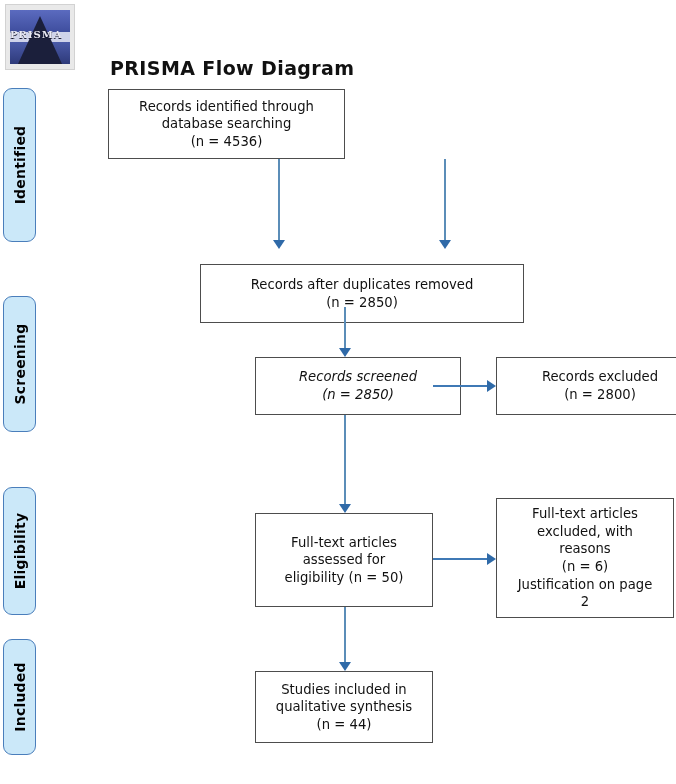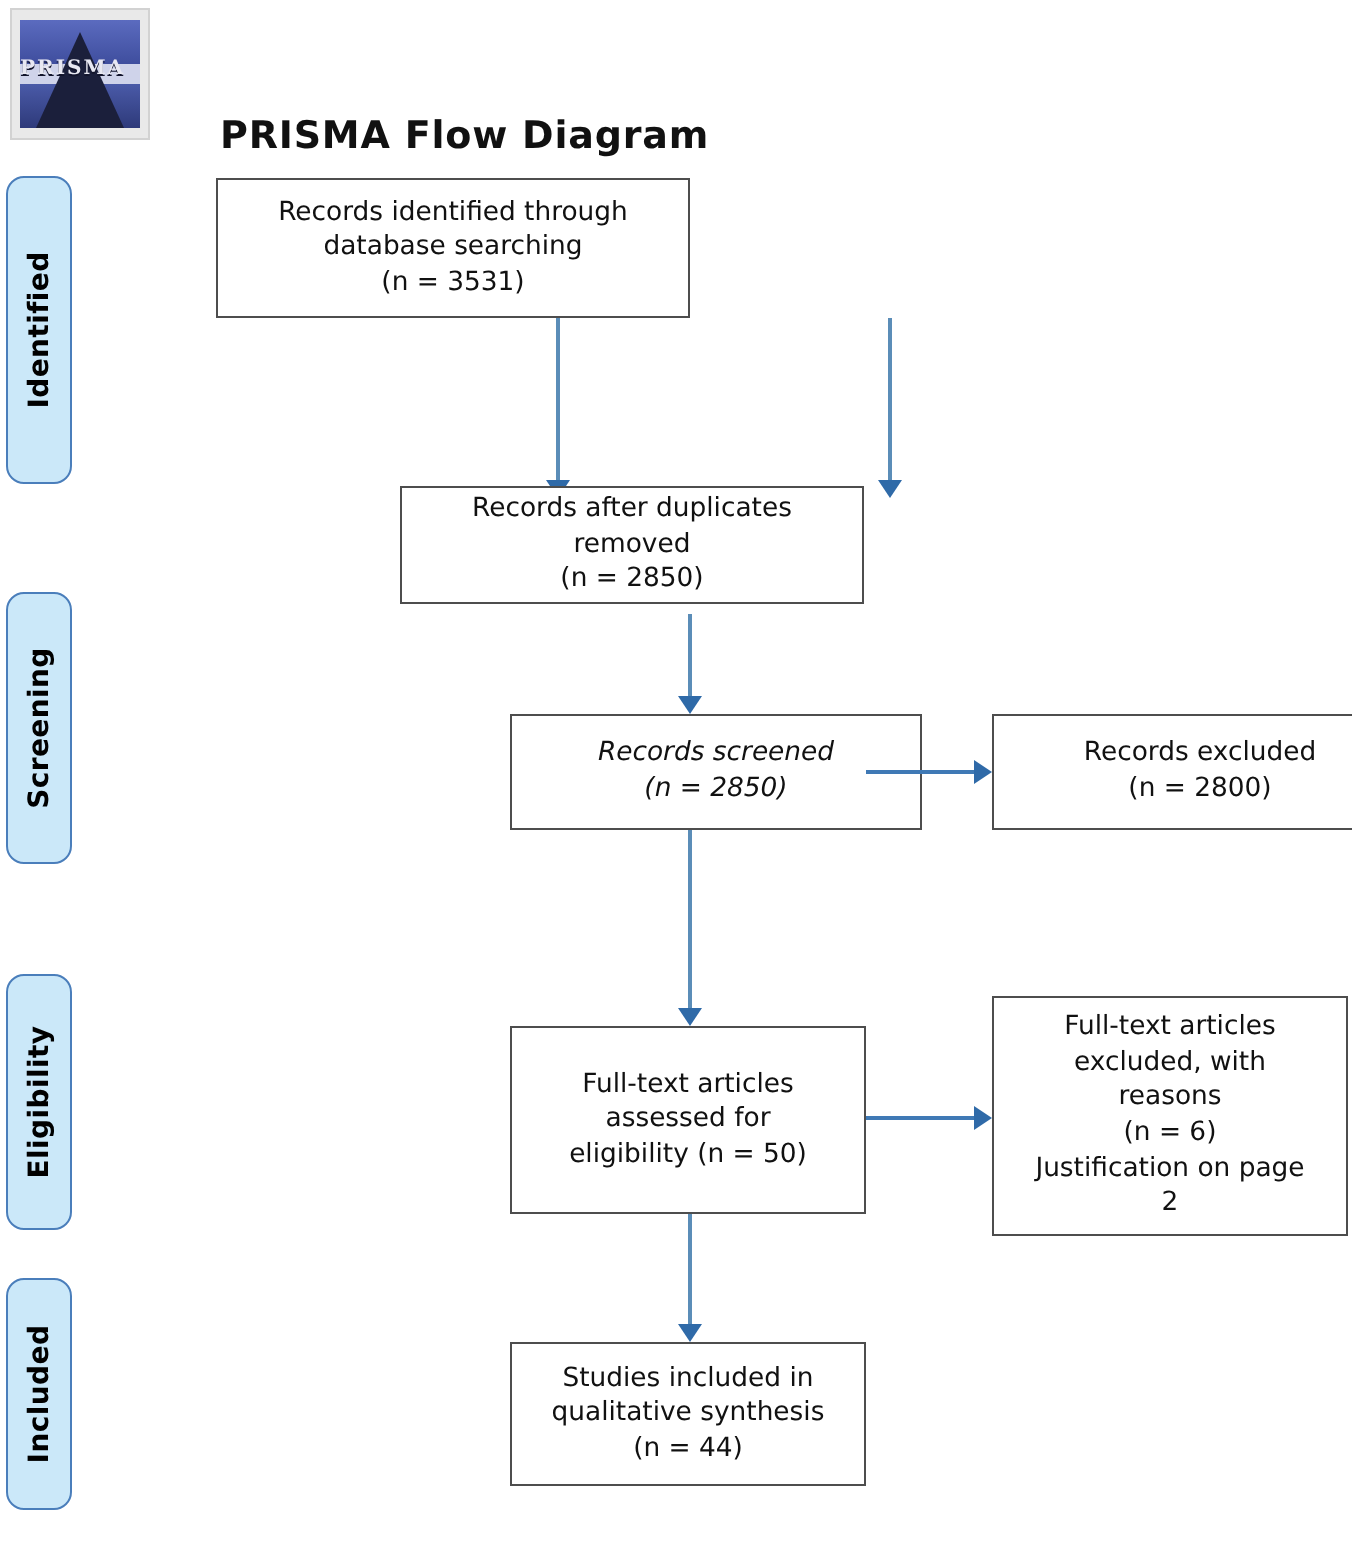--- a/index.html
+++ b/index.html
@@ -124,30 +124,30 @@
   <div class="pill" style="top:487px;height:128px;">
     <div class="pill-label">Eligibility</div>
   </div>
   <div class="pill" style="top:639px;height:116px;">
     <div class="pill-label">Included</div>
   </div>
 
   <div class="box" style="left:108px;top:89px;width:237px;height:70px;">
     <span>Records identified through
 database searching
-(n = 3531)</span>
+(n = 4536)</span>
   </div>
 
   <div class="vline" style="left:278px;top:159px;height:88px;"></div>
   <div class="arrow-down" style="left:273px;top:240px;"></div>
 
   <div class="vline" style="left:444px;top:159px;height:88px;"></div>
   <div class="arrow-down" style="left:439px;top:240px;"></div>
 
-  <div class="box" style="left:200px;top:243px;width:232px;height:59px;justify-content:center;">
+  <div class="box" style="left:200px;top:264px;width:324px;height:59px;justify-content:center;">
     <span>Records after duplicates removed
 (n = 2850)</span>
   </div>
 
   <div class="vline" style="left:344px;top:307px;height:48px;"></div>
   <div class="arrow-down" style="left:339px;top:348px;"></div>
 
   <div class="box" style="left:255px;top:357px;width:206px;height:58px;font-style:italic;">
     <span>Records screened
 (n = 2850)</span>

